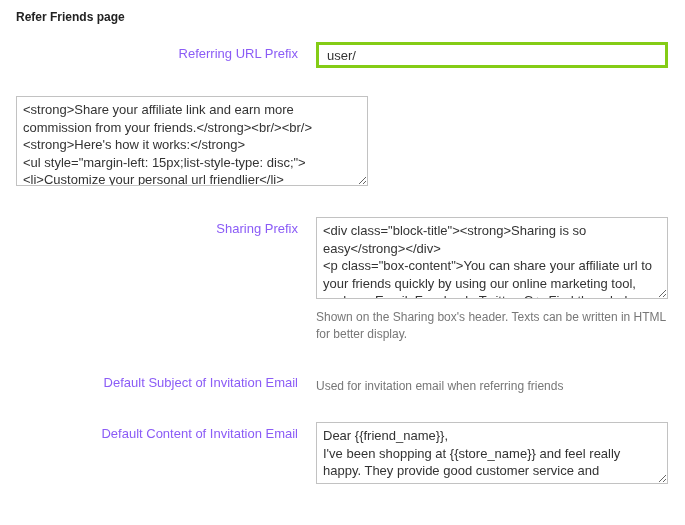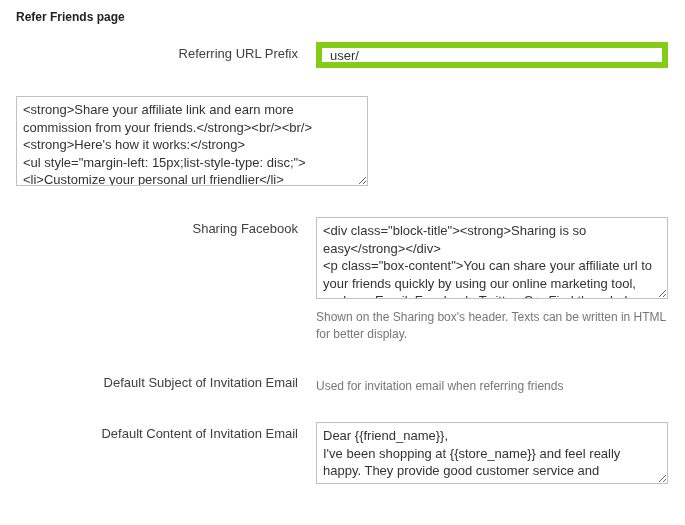--- a/index.html
+++ b/index.html
@@ -22,31 +22,31 @@
     display: flex;
     align-items: flex-start;
     margin-bottom: 6px;
   }
   .form-row + .spacer { height: 22px; }
   .label-col {
     width: 300px;
     text-align: right;
     padding-right: 18px;
     padding-top: 4px;
-    color: #404040;
+    color: #8b5cf6;
     font-size: 13px;
   }
   .field-col {
     flex: 1;
     min-width: 0;
   }
   input[type=text] {
     width: 352px;
     height: 26px;
-    border: 6px solid #84cc16;
+    border: 3px solid #84cc16;
     padding: 3px 8px;
     font-family: inherit;
     font-size: 13px;
     color: #333;
   }
   textarea {
     width: 352px;
     border: 1px solid #c2c2c2;
     padding: 4px 6px;
     font-family: inherit;
@@ -85,21 +85,21 @@
     <textarea class="ta-desc" style="">&lt;strong&gt;Share your affiliate link and earn more commission from your friends.&lt;/strong&gt;&lt;br/&gt;&lt;br/&gt;
 &lt;strong&gt;Here's how it works:&lt;/strong&gt;
 &lt;ul style="margin-left: 15px;list-style-type: disc;"&gt;
 &lt;li&gt;Customize your personal url friendlier&lt;/li&gt;
 &lt;li&gt;Share your customized link with your friends&lt;/li&gt;</textarea>
   </div>
 </div>
 <div class="spacer"></div>
 
 <div class="form-row">
-  <div class="label-col">Sharing Facebook</div>
+  <div class="label-col">Sharing Prefix</div>
   <div class="field-col">
     <textarea class="ta-sharing" style="">&lt;div class="block-title"&gt;&lt;strong&gt;Sharing is so easy&lt;/strong&gt;&lt;/div&gt;
 &lt;p class="box-content"&gt;You can share your affiliate url to your friends quickly by using our online marketing tool, such as: Email, Facebook, Twitter, G+. Find them below:&lt;/p&gt;</textarea>
     <div class="hint">Shown on the Sharing box's header. Texts can be written in HTML for better display.</div>
   </div>
 </div>
 <div class="spacer"></div>
 
 <div class="form-row">
   <div class="label-col">Default Subject of Invitation Email</div>

